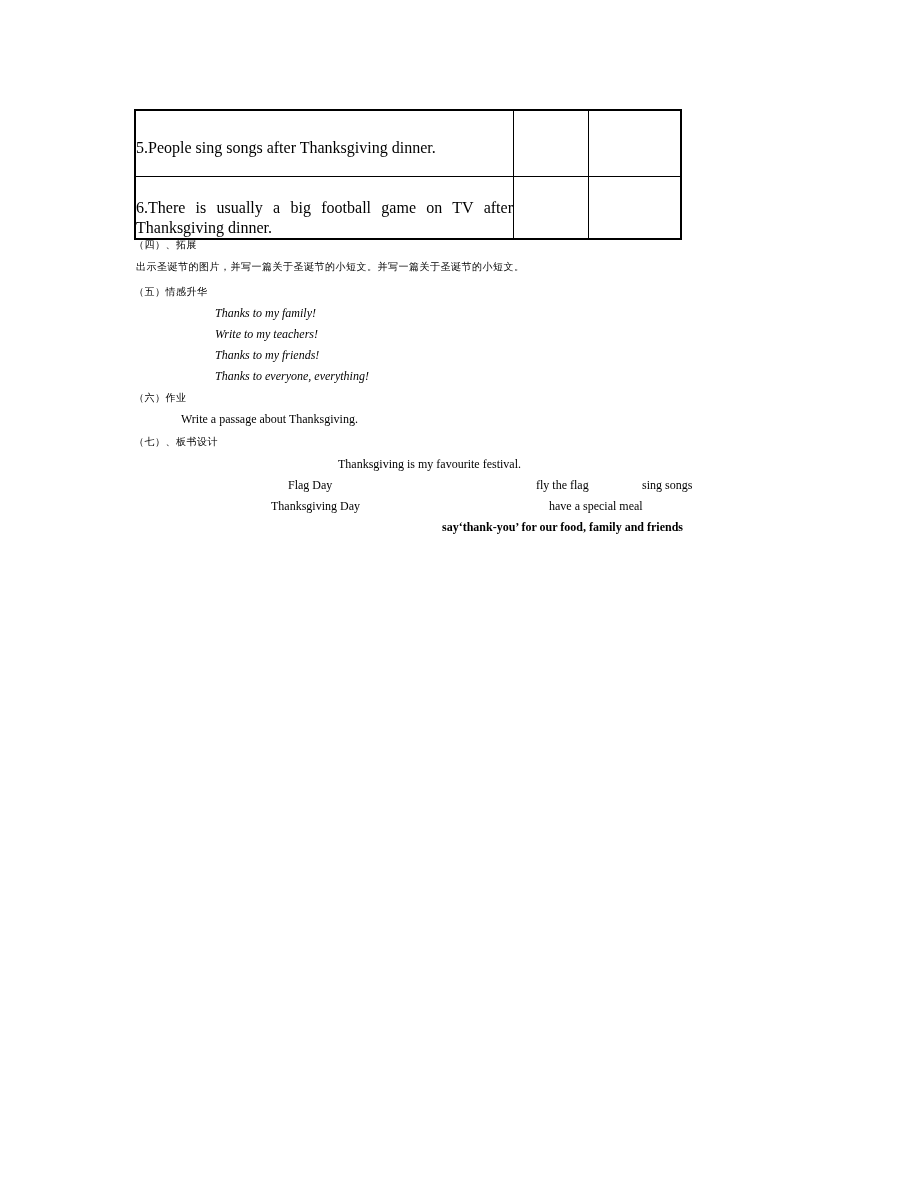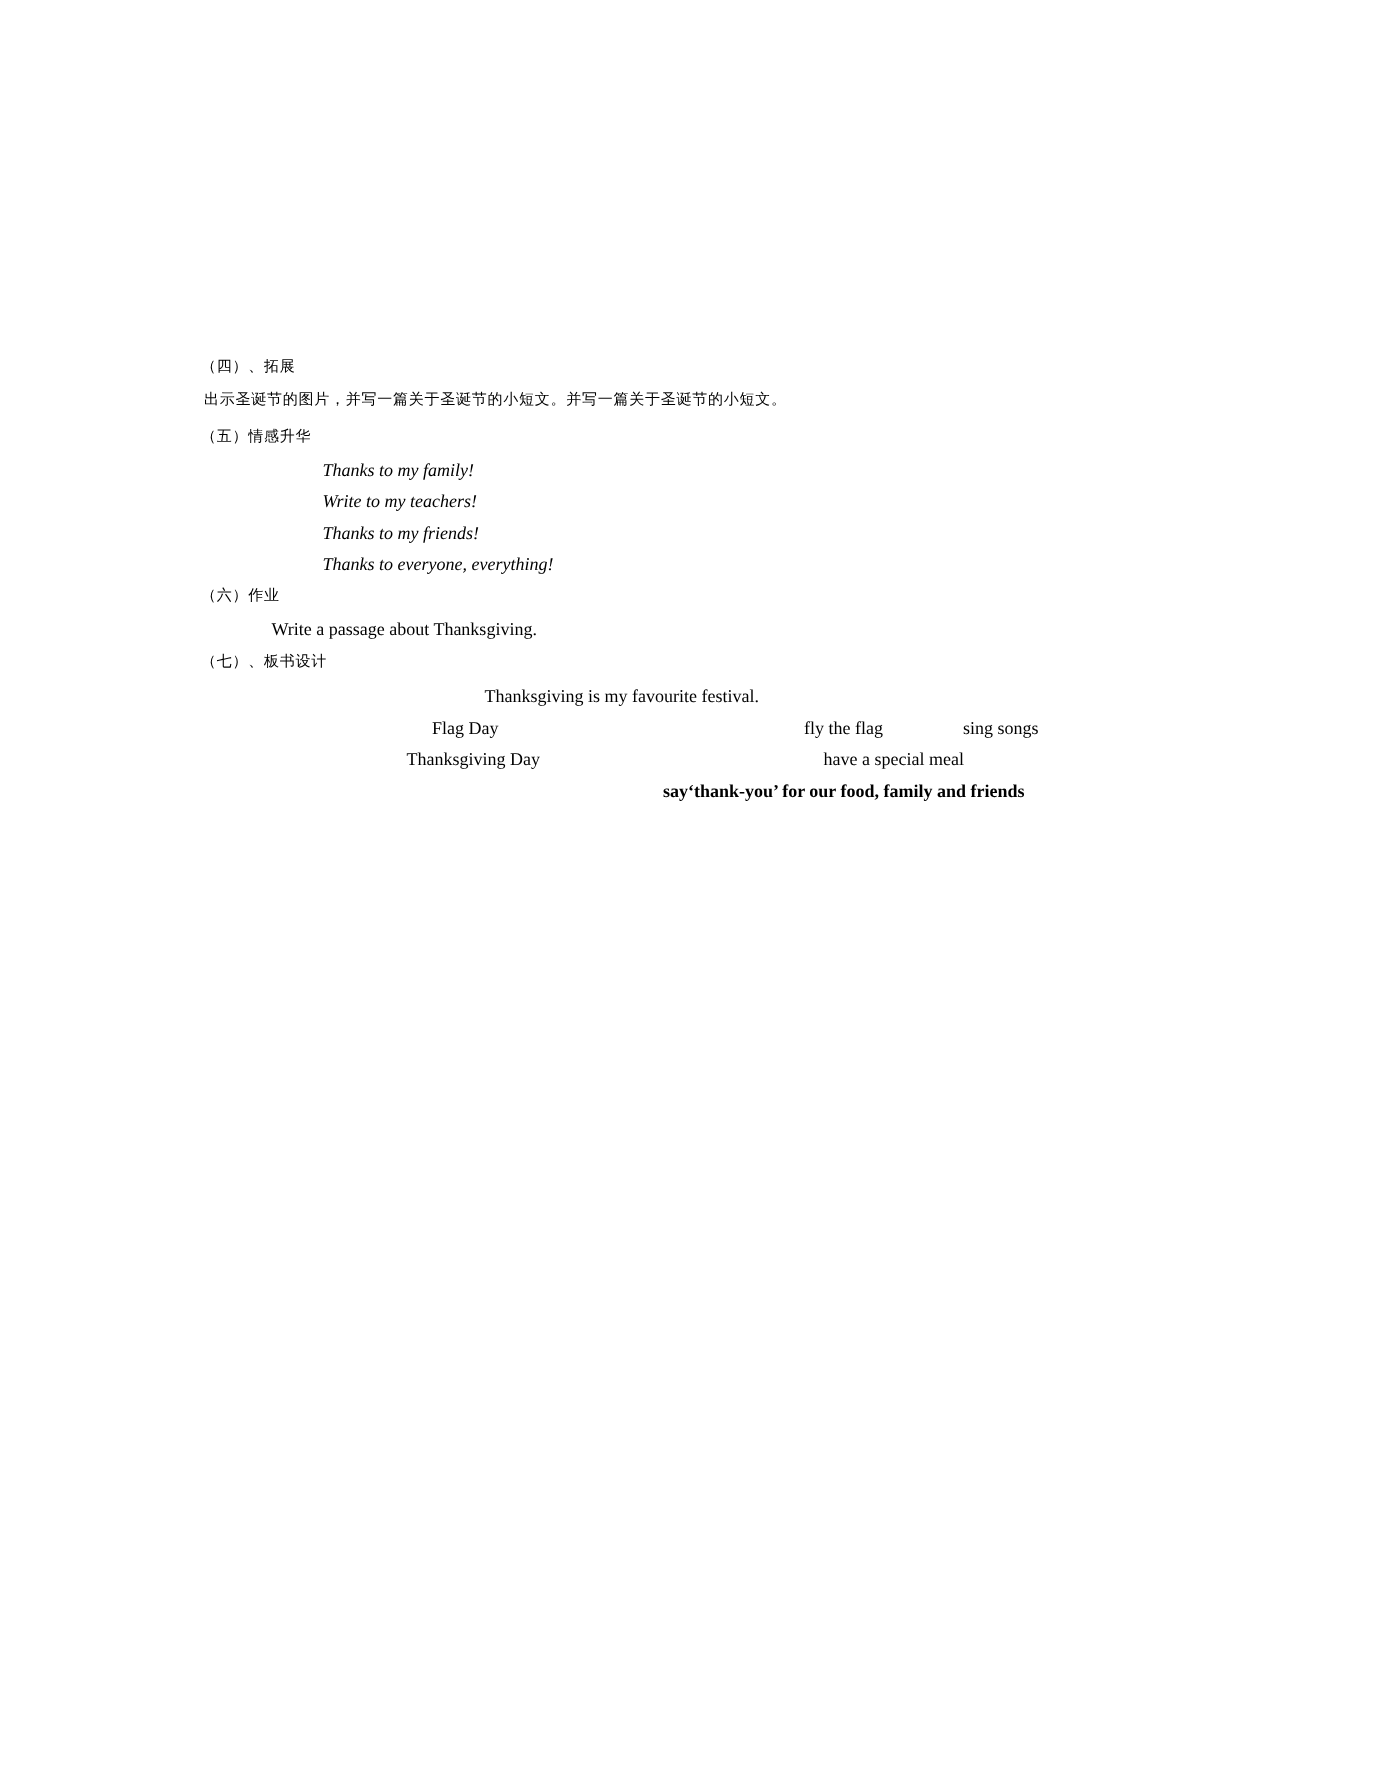--- a/index.html
+++ b/index.html
@@ -19,36 +19,51 @@
   tr.r1 td { height: 57px; }
   tr.r1 td.stmt { vertical-align: middle; padding-top: 8px; }
   tr.r2 td { height: 61px; }
   td.stmt .just { text-align: justify; text-align-last: justify; display: block; }
 </style>
 </head>
 <body>
 
 <table class="quiz">
   <tbody>
+      <tr class="r1">
+    <td class="stmt">
+      <span>5.People sing songs after Thanksgiving dinner.</span>
+    </td>
+    <td class="c1"></td>
+    <td class="c2"></td>
+  </tr>
+  <tr class="r2">
+    <td class="stmt">
+      <span class="just">6.There is usually a big football game on TV after</span>
+      <span style="display:block">Thanksgiving dinner.</span>
+    </td>
+    <td class="c1"></td>
+    <td class="c2"></td>
+  </tr>
 </tbody>
   </table>
 
 <div class="abs cjk" style="left:134px; top:234px;">（四）、拓展</div>
 <div class="abs cjk" style="left:136px; top:256px;">出示圣诞节的图片，并写一篇关于圣诞节的小短文。并写一篇关于圣诞节的小短文。</div>
 
 <div class="abs cjk" style="left:134px; top:281px;">（五）情感升华</div>
 <div class="abs ital" style="left:215px; top:303px;">Thanks to my family!</div>
 <div class="abs ital" style="left:215px; top:324px;">Write to my teachers!</div>
 <div class="abs ital" style="left:215px; top:345px;">Thanks to my friends!</div>
 <div class="abs ital" style="left:215px; top:366px;">Thanks to everyone, everything!</div>
 
 <div class="abs cjk" style="left:134px; top:387px;">（六）作业</div>
 <div class="abs" style="left:181px; top:409px;">Write a passage about Thanksgiving.</div>
 
 <div class="abs cjk" style="left:134px; top:431px;">（七）、板书设计</div>
 
-<div class="abs" style="left:323px; top:454px;">Thanksgiving is my favourite festival.</div>
+<div class="abs" style="left:338px; top:454px;">Thanksgiving is my favourite festival.</div>
 <div class="abs" style="left:288px; top:475px;">Flag Day</div>
 <div class="abs" style="left:536px; top:475px;">fly the flag</div>
 <div class="abs" style="left:642px; top:475px;">sing songs</div>
 <div class="abs" style="left:271px; top:496px;">Thanksgiving Day</div>
 <div class="abs" style="left:549px; top:496px;">have a special meal</div>
 <div class="abs" style="left:442px; top:517px;font-weight:bold;">say‘thank-you’ for our food, family and friends</div>
 
 </body></html>

